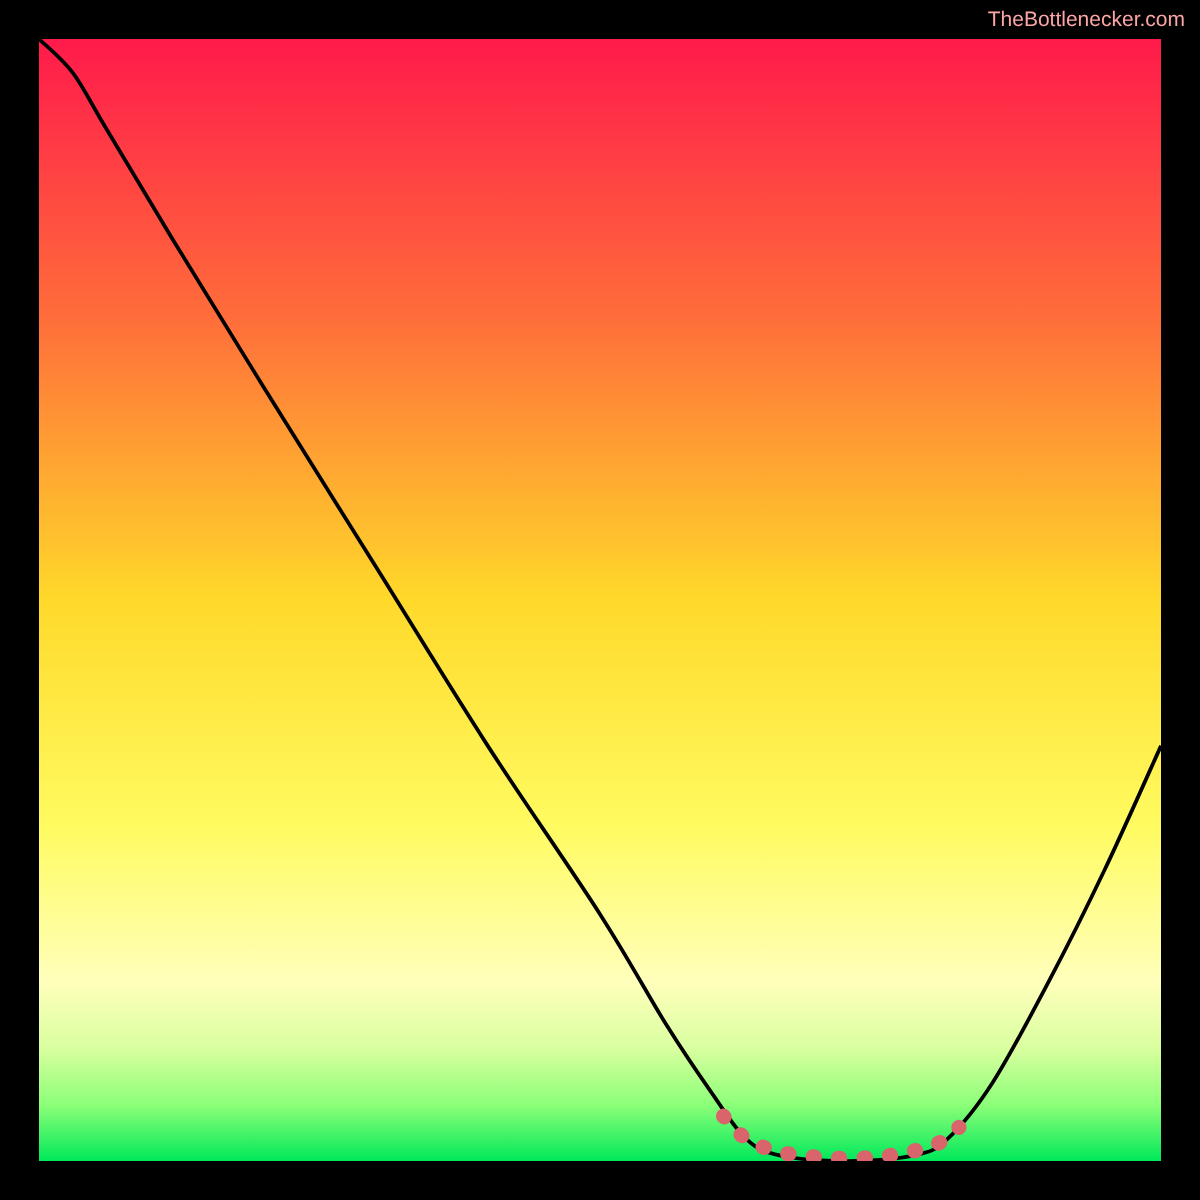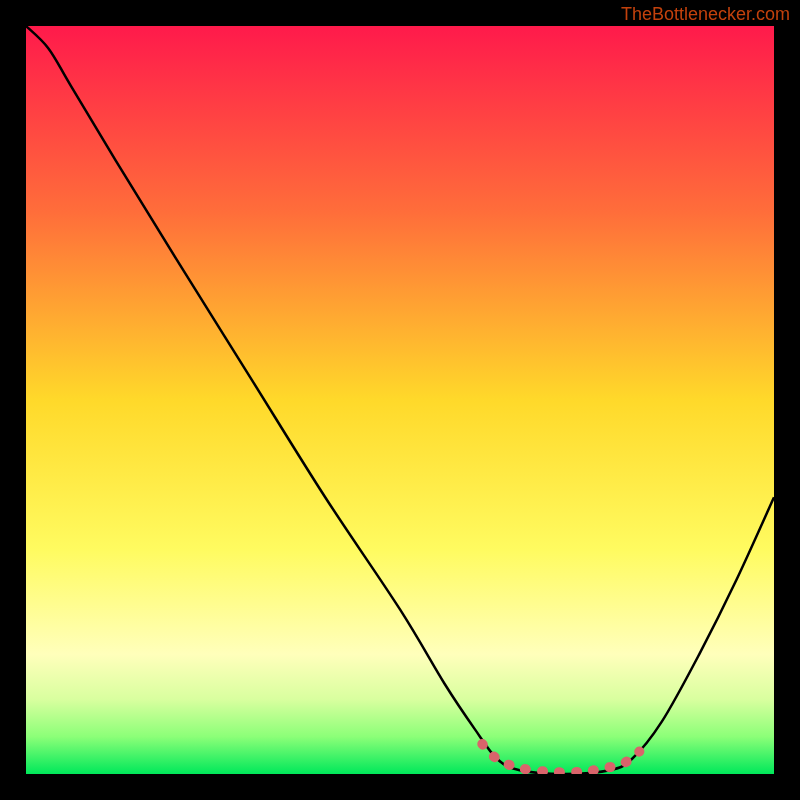--- a/index.html
+++ b/index.html
@@ -8,22 +8,22 @@
     width: 800px;
     height: 800px;
     background: #000;
     font-family: Arial, sans-serif;
     position: relative;
   }
   .watermark {
     position: absolute;
     top: 4px;
     right: 10px;
-    color: #c2410c;
-    font-size: 18px;
+    color: #fca5a5;
+    font-size: 14px;
     font-weight: 500;
     z-index: 10;
   }
   .plot-area {
     position: absolute;
     left: 26px;
     top: 26px;
     width: 748px;
     height: 748px;
   }

